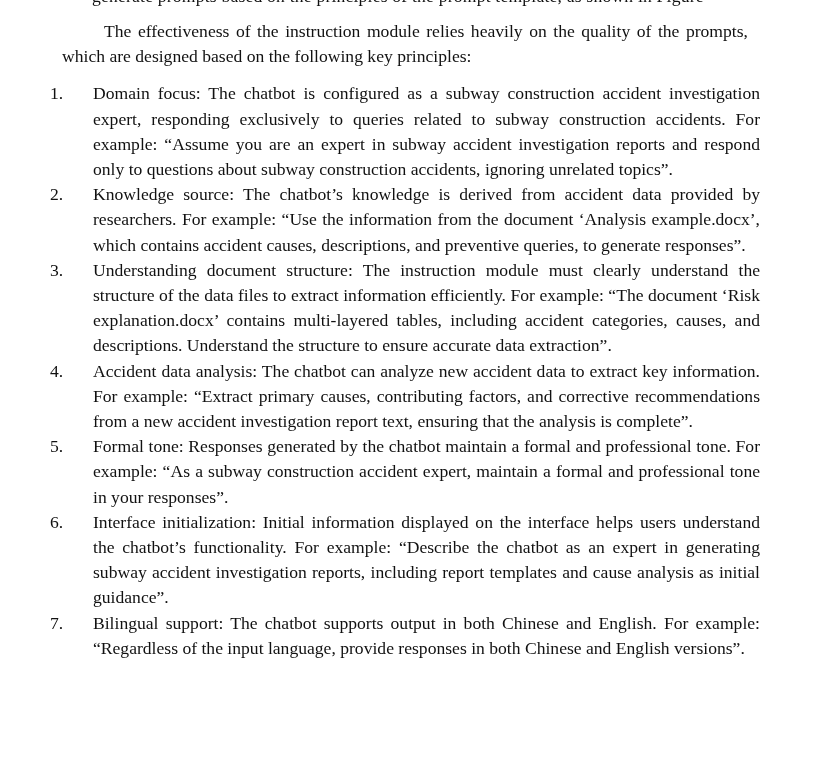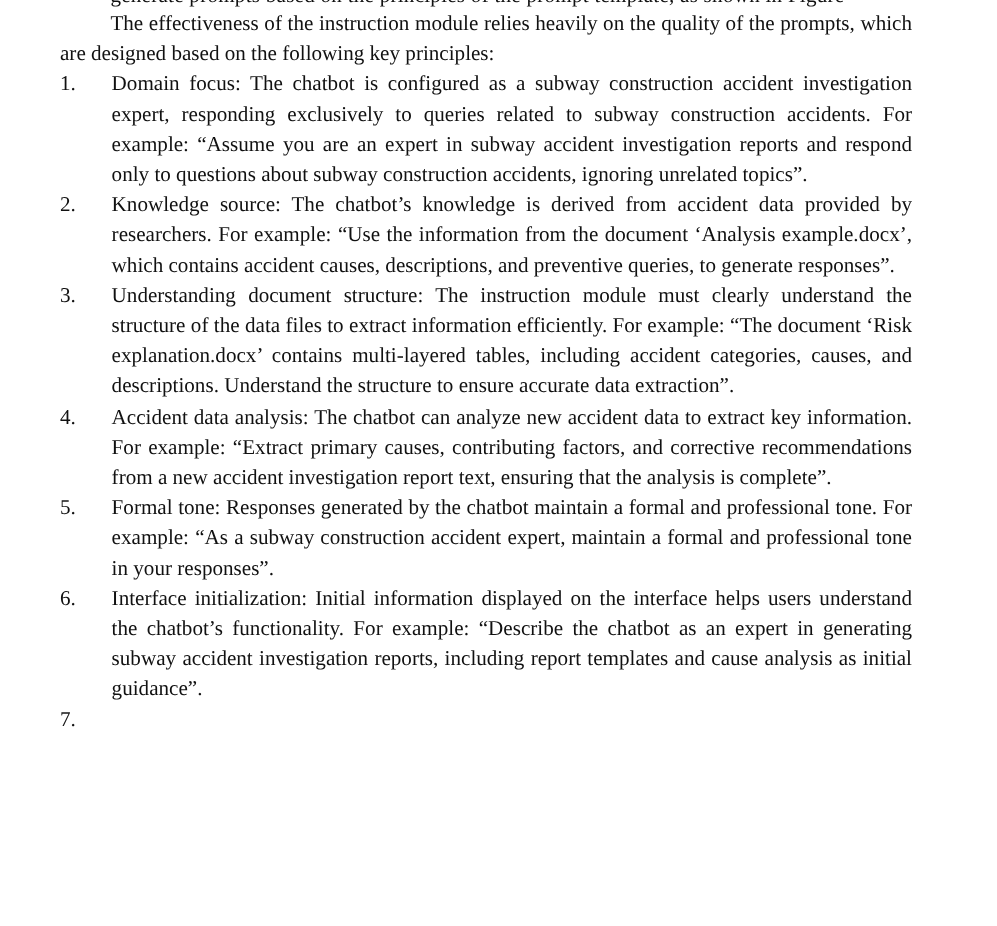--- a/index.html
+++ b/index.html
@@ -9,21 +9,21 @@
       color: #111111;
       font-size: 17.6px;
       line-height: 25.2px;
     }
     .clip-line {
       position: absolute; left: 92px; top: -16px; width: 670px;
       white-space: nowrap; overflow: hidden; color: #111;
       letter-spacing: 0.2px;
     }
     .page { position: absolute; left: 50px; top: 7px; width: 710px; }
-    .intro { text-indent: 42px; text-align: justify; margin: 0; }
+    .intro { text-indent: 42px; text-align: justify; margin: 12px; }
     ol { list-style: none; margin: 0; padding: 0; }
     li { position: relative; padding-left: 43px; text-align: justify; }
     .num { position: absolute; left: 0; top: 0; }
   </style>
 </head>
 <body>
 
 <div class="clip-line">generate prompts based on the principles of the prompt template, as shown in Figure</div>
 
 <div class="page">
@@ -48,15 +48,16 @@
     <li>
       <span class="num">5.</span>
       <span>Formal tone: Responses generated by the chatbot maintain a formal and professional tone. For example: “As a subway construction accident expert, maintain a formal and professional tone in your responses”.</span>
     </li>
     <li>
       <span class="num">6.</span>
       <span>Interface initialization:  Initial information displayed on the interface helps users understand the chatbot’s functionality.  For example: “Describe the chatbot as an expert in generating subway accident investigation reports, including report templates and cause analysis as initial guidance”.</span>
     </li>
     <li>
       <span class="num">7.</span>
+      <span>Bilingual support: The chatbot supports output in both Chinese and English.  For example: “Regardless of the input language, provide responses in both Chinese and English versions”.</span>
     </li>
   </ol>
 </div>
 
 </body></html>

